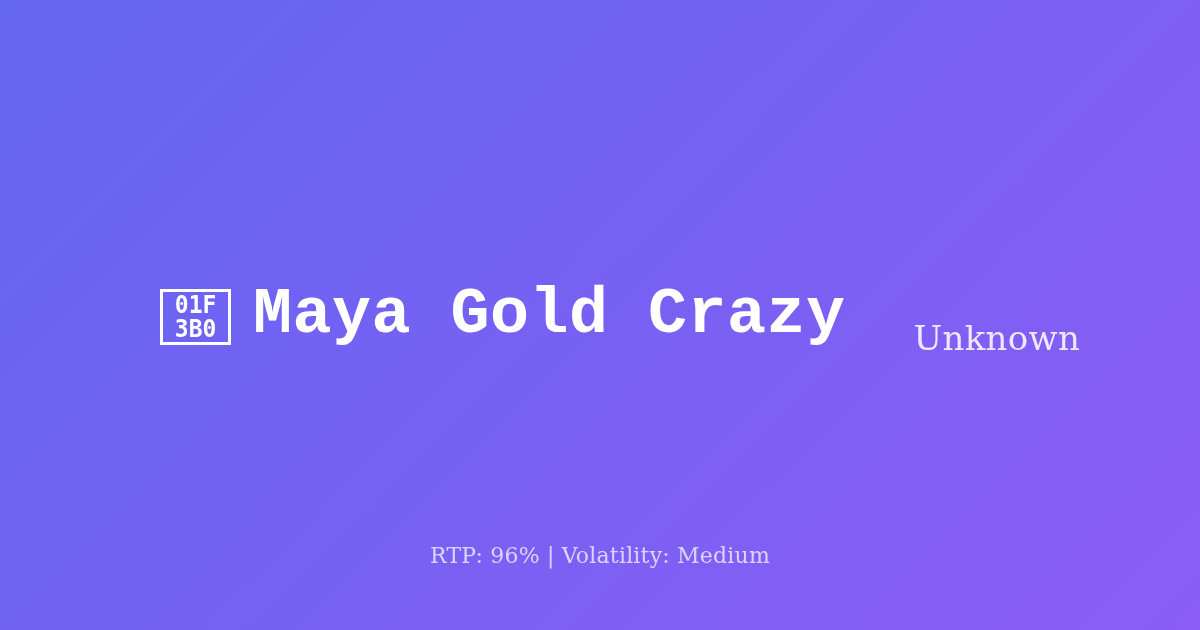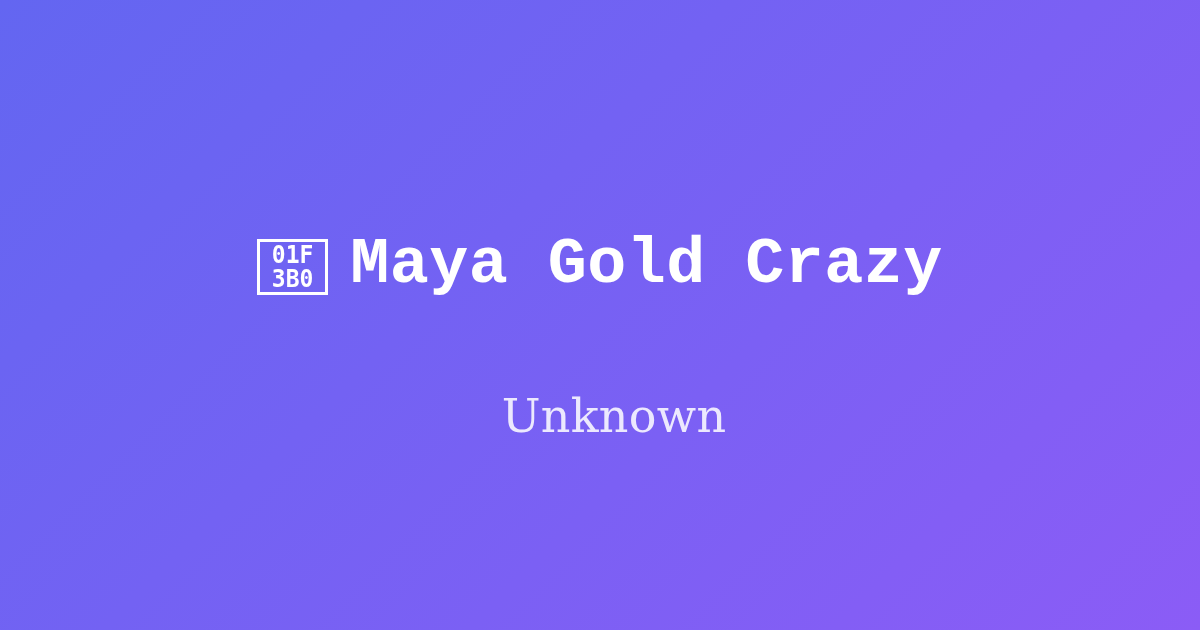--- a/index.html
+++ b/index.html
@@ -16,21 +16,21 @@
     background: #6366f1;
   }
 
   
   .og-card {
     position: relative;
     box-sizing: border-box;
     width: 1200px;
     height: 630px;
     display: flex;
-    flex-direction: column;
+    flex-direction: row;
     align-items: center;
     justify-content: center;
     text-align: center;
     background-image: linear-gradient(135deg, #6366f1 0%, #8b5cf6 100%);
     overflow: hidden;
   }
 
   
   .title-row {
     display: flex;
@@ -77,21 +77,21 @@
     color: #ffffff;
     letter-spacing: 0.5px;
     white-space: nowrap;
   }
 
   
   .provider {
     margin-top: 46px;
     font-family: "DejaVu Serif", "Liberation Serif", serif;
     font-weight: 400;
-    font-size: 46px;
+    font-size: 34px;
     color: rgba(255, 255, 255, 0.86);
     letter-spacing: 0.3px;
     margin-left: 28px;
   }
 
   
   .stats {
     position: absolute;
     left: 0;
     right: 0;
@@ -114,14 +114,15 @@
       <span class="tofu-row">01F</span>
       <span class="tofu-row">3B0</span>
     </span>
 
     <h1 class="game-title">Maya Gold Crazy</h1>
 
   </div>
 
   <div class="provider">Unknown</div>
 
+  <div class="stats">RTP: 96% | Volatility: Medium</div>
 
 </div>
 
 </body></html>

